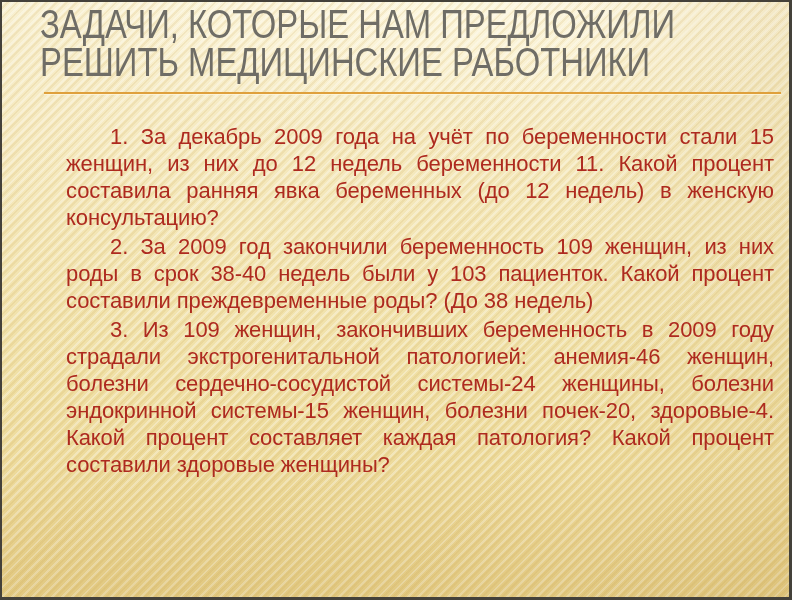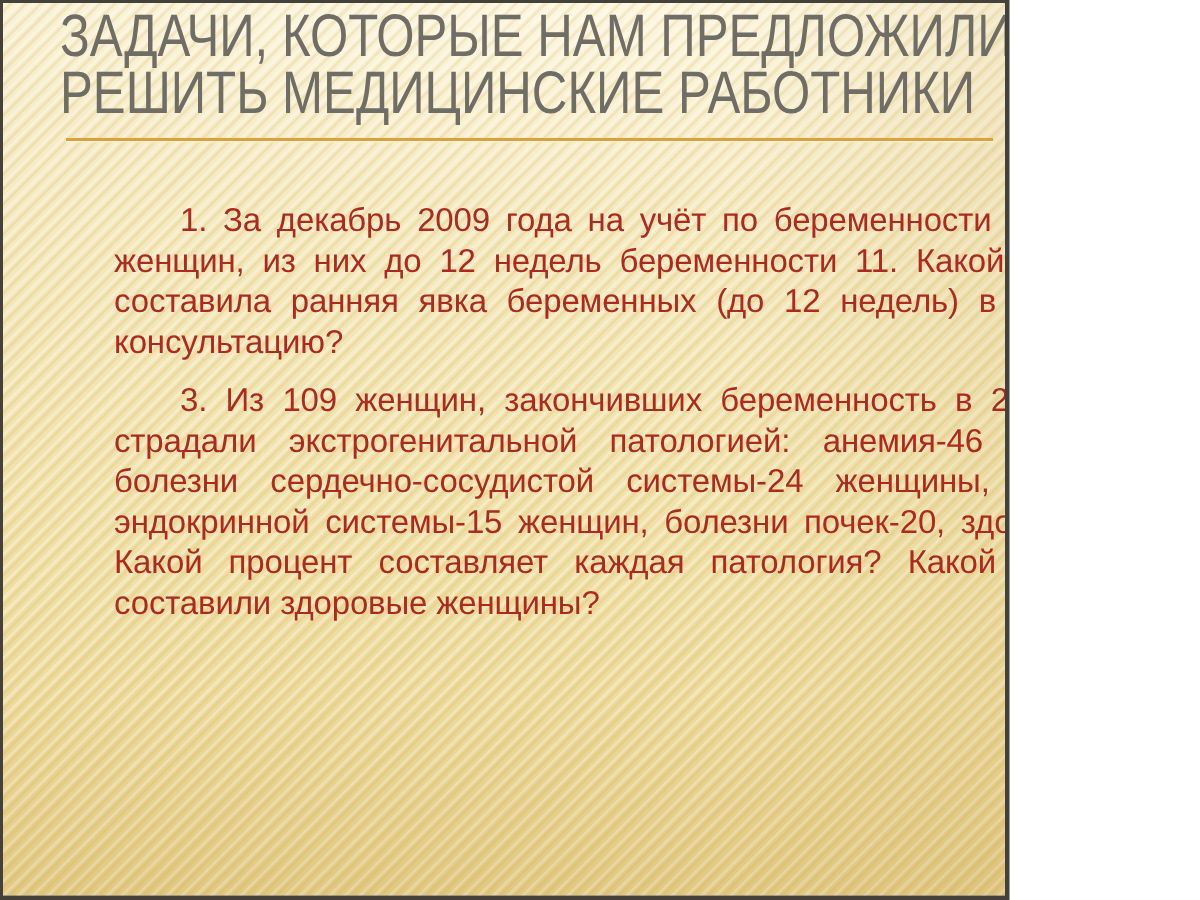--- a/index.html
+++ b/index.html
@@ -6,21 +6,21 @@
     margin: 0;
     padding: 0;
     width: 800px;
     height: 600px;
     overflow: hidden;
     font-family: "Liberation Sans", "DejaVu Sans", sans-serif;
   }
 
   .slide {
     position: relative;
-    width: 673px;
+    width: 792px;
     height: 600px;
     box-sizing: border-box;
     border-style: solid;
     border-color: var(--border, #44413a);
     border-width: 2px 3px 3px 2px;
     background:
       radial-gradient(ellipse 720px 280px at 58% -70px,
         rgba(255, 250, 230, 0.95), rgba(255, 250, 230, 0) 72%),
       linear-gradient(180deg,
         var(--background-top, #f8efcf) 0%,
@@ -80,36 +80,37 @@
     left: 62px;
     width: 712px;
     font-size: 22px;
     line-height: 27px;
     letter-spacing: -0.1px;
     color: var(--body-text, #ae2a1f);
     text-align: justify;
   }
 
   .para {
-    margin: 12px;
+    margin: 2px;
     text-indent: 44px;
   }
 </style>
 </head>
 <body>
 
 <div class="slide">
   <div class="stripes"></div>
 
   <header class="title-block">
     <h1 class="title">
       <span class="t-line">ЗАДАЧИ, КОТОРЫЕ НАМ ПРЕДЛОЖИЛИ</span>
       <span class="t-line">РЕШИТЬ МЕДИЦИНСКИЕ РАБОТНИКИ</span>
     </h1>
   </header>
 
   <div class="title-rule"></div>
 
   <main class="body-text">
     <p class="para">1. За декабрь 2009 года на учёт по беременности стали 15 женщин, из них до 12 недель беременности 11. Какой процент составила ранняя явка беременных (до 12 недель) в женскую консультацию?</p>
+    <p class="para">2. За 2009 год закончили беременность 109 женщин, из них роды в срок 38-40 недель были у 103 пациенток. Какой процент составили преждевременные роды? (До 38 недель)</p>
     <p class="para">3. Из 109 женщин, закончивших беременность в 2009 году страдали экстрогенитальной патологией: анемия-46 женщин, болезни сердечно-сосудистой системы-24 женщины, болезни эндокринной системы-15 женщин, болезни почек-20, здоровые-4. Какой процент составляет каждая патология? Какой процент составили здоровые женщины?</p>
   </main>
 </div>
 
 </body></html>

